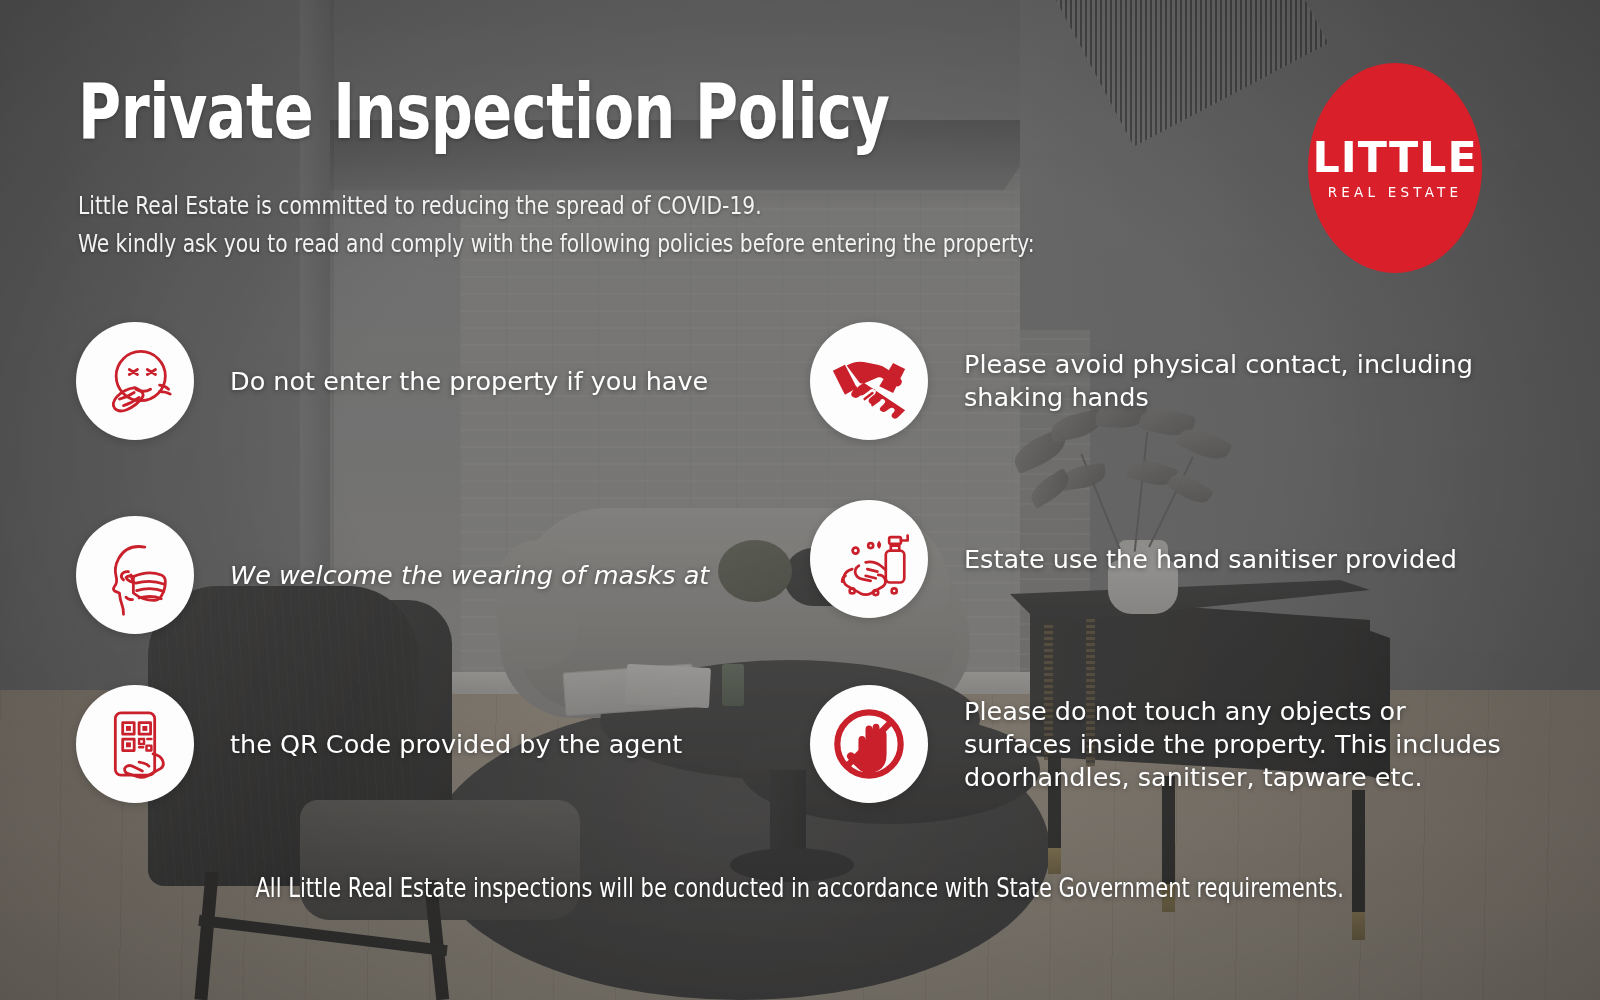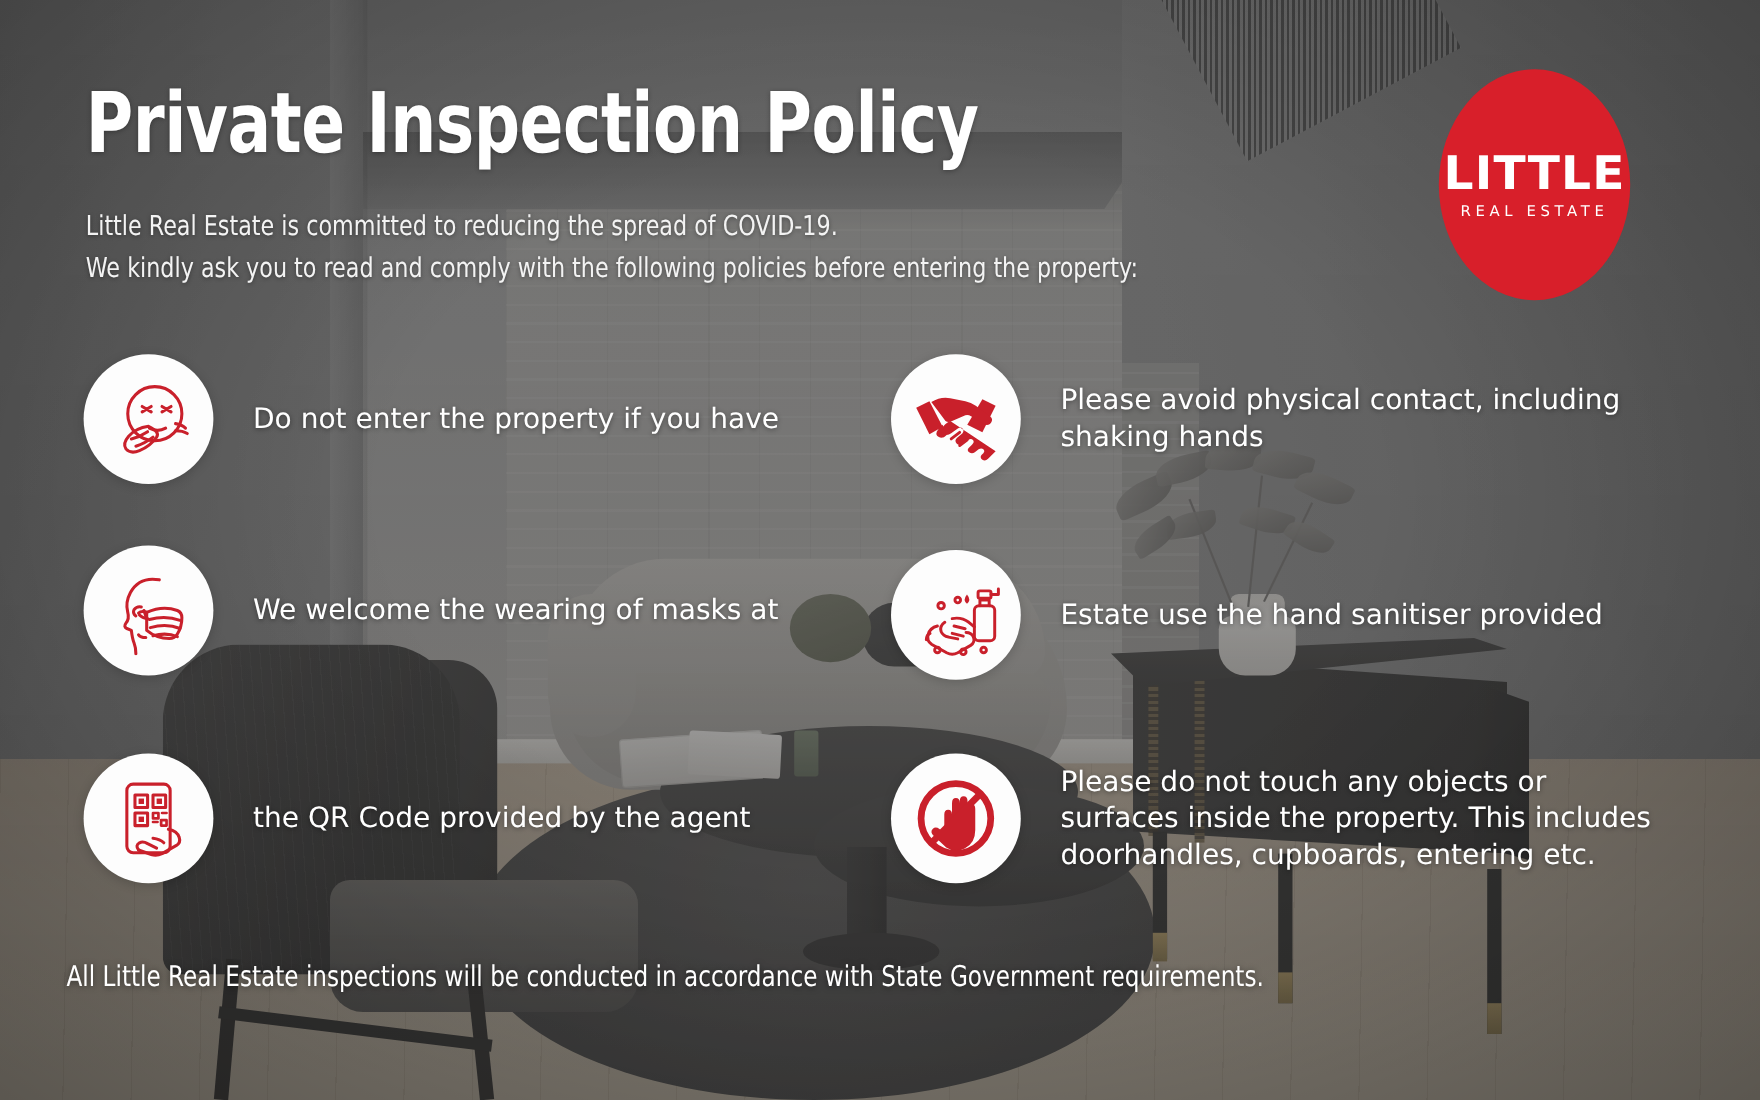--- a/index.html
+++ b/index.html
@@ -189,21 +189,21 @@
   .badge svg{display:block;}
   .itext{
     color:#ffffff;font-size:25.5px;line-height:33px;
     font-family:"DejaVu Sans","Liberation Sans",sans-serif;
     text-shadow:0 1px 5px rgba(0,0,0,.45);
     padding-left:36px;
   }
   .itext div{white-space:nowrap;}
 
   .footer{
-    position:absolute;left:0;top:873px;width:1600px;
+    position:absolute;left:0;top:873px;width:1600px;text-align:center;
     font-family:"DejaVu Sans Condensed","Liberation Sans Narrow","Liberation Sans",sans-serif;
     font-size:26px;color:#ffffff;
     text-shadow:0 1px 6px rgba(0,0,0,.55);
   }
   .footer span{display:inline-block;transform:scaleX(.90);}
 </style>
 </head>
 <body>
 
 <div id="poster">
@@ -308,21 +308,21 @@
               <path d="M31 72 q9 -2 18 -8"></path>
               <path d="M36 80 q10 -3 19 -10"></path>
               <path d="M80 55 q7 1 11 5 M80 63 q8 0 13 3"></path>
             </svg>
           </div>
           <div class="itext">
             <div>Do not enter the property if you have</div>
           </div>
         </div>
 
-        <div class="item" style="position:absolute;top:196px;left:0;">
+        <div class="item" style="position:absolute;top:216px;left:0;font-style:italic;">
           <div class="badge">
             <svg width="82" height="82" viewBox="0 0 100 100" fill="none" stroke="#c9202b" stroke-width="3.4" stroke-linecap="round" stroke-linejoin="round">
               <path d="M62 16 q-22 -4 -32 14 q-6 11 -3 22 q2 7 -2 12 q-3 4 1 6 l5 2 q1 9 3 14 q2 5 2 12"></path>
               <path d="M40 55 q4 4 9 4"></path>
               <path d="M42 46 q-5 -1 -8 3 q-2 4 2 7"></path>
               <path d="M45 50 L47 56"></path>
               <path d="M48 52 q18 -8 34 -2 q5 2 5 8 q0 10 -5 18 q-3 5 -9 5 q-14 0 -25 -9 z"></path>
               <path d="M51 60 q18 -5 34 1 M52 69 q18 -5 33 1 M55 78 q15 -4 27 1"></path>
               <path d="M48 52 q-6 -2 -9 1 M47 80 q-6 0 -8 -3"></path>
             </svg>
@@ -411,21 +411,21 @@
               <g fill="#c9202b">
                 <path d="M38 46 q0 -5 4 -5 q4 0 4 5 v-12 q0 -5 4 -5 q4 0 4 5 v12 v-14 q0 -5 4 -5 q4 0 4 5 v16 v-8 q0 -5 4 -5 q4 0 4 5 v22 q0 14 -11 19 q-10 5 -19 -1 l-13 -12 q-4 -4 -1 -7 q3 -3 7 0 l5 4 z"></path>
               </g>
               <circle cx="50" cy="50" r="36" fill="none" stroke="#c9202b" stroke-width="7"></circle>
               <path d="M25 75 L75 25" stroke="#c9202b" stroke-width="7" stroke-linecap="butt"></path>
             </svg>
           </div>
           <div class="itext">
             <div>Please do not touch any objects or</div>
             <div>surfaces inside the property. This includes</div>
-            <div>doorhandles, cupboards, entering etc.</div>
+            <div>doorhandles, sanitiser, tapware etc.</div>
           </div>
         </div>
 
       </div>
     </div>
 
     <div class="footer">
       <span>All Little Real Estate inspections will be conducted in accordance with State Government requirements.</span>
     </div>
 

